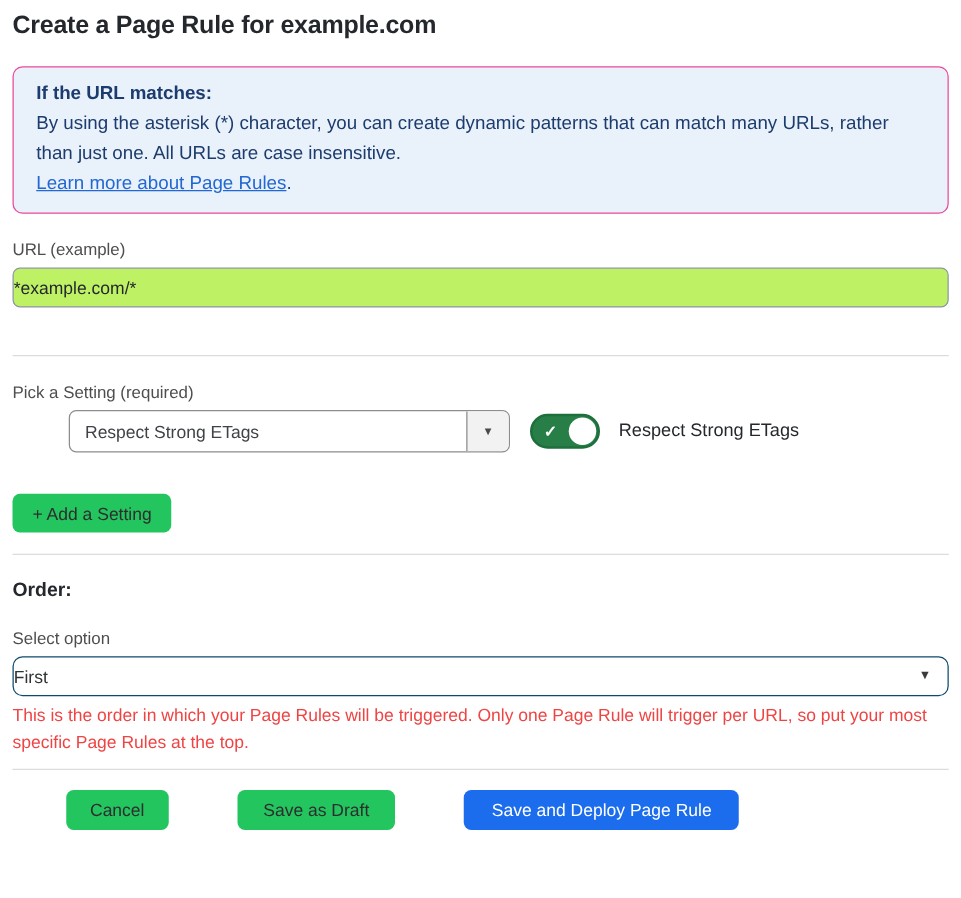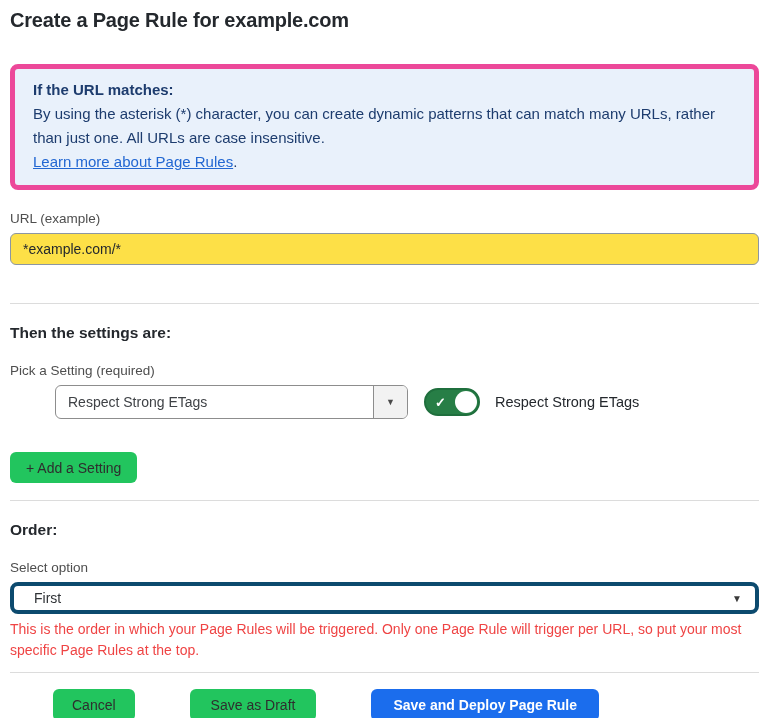--- a/index.html
+++ b/index.html
@@ -14,23 +14,23 @@
 
   h1.page-title {
     margin-top: 9px;
     font-size: 20px;
     font-weight: 700;
     letter-spacing: -0.2px;
     color: #24282d;
   }
 
   .info-box {
-    margin-top: 32px;
+    margin-top: 21px;
     background: #e9f1fb;
-    border: 5px solid #ec4899;
+    border: 1px solid #ec4899;
     border-radius: 8px;
     padding: 9px 18px 11px 18px;
     color: #1d3c6e;
     font-size: 15px;
     line-height: 24px;
   }
   .info-box .info-heading { font-weight: 700; }
   .info-box a.learn-more {
     color: #2267d2;
     text-decoration: underline;
@@ -42,24 +42,24 @@
     margin-top: 21px;
     font-size: 13.5px;
     color: #4e4e4e;
   }
 
   .url-input {
     margin-top: 7px;
     display: block;
     width: 749px;
     height: 32px;
-    background: #fde047;
+    background: #bef264;
     border: 1px solid #8c96a3;
     border-radius: 6px;
-    padding: 0 12px;
+    padding: 0 0;
     font-size: 14px;
     font-family: "Liberation Sans", sans-serif;
     color: #24282d;
   }
 
   .divider { border: none; border-top: 1px solid #dcdcdc; }
   .divider.d1 { margin-top: 38px; }
   .divider.d2 { margin-top: 17px; }
   .divider.d3 { margin-top: 11px; }
 
@@ -164,26 +164,26 @@
     margin-top: 33px;
     height: 31px;
     padding: 0 16px;
   }
 
   .order-select {
     margin-top: 7px;
     position: relative;
     width: 749px;
     height: 32px;
-    border: 4px solid #0c4a6e;
+    border: 1px solid #0c4a6e;
     border-radius: 8px;
     background: #ffffff;
     display: flex;
     align-items: center;
-    padding-left: 20px;
+    padding-left: 0;
     font-size: 14px;
     color: #2e3135;
     cursor: pointer;
   }
   .order-select .order-arrow {
     position: absolute;
     right: 13px;
     top: 50%;
     transform: translateY(-50%);
     font-size: 10px;
@@ -200,41 +200,40 @@
 
   .footer {
     margin-top: 16px;
     display: flex;
     align-items: center;
     gap: 12px;
   }
   .footer .btn { height: 32px; margin-left: 43px; }
   .cancel-btn { padding: 0 19px; }
   .draft-btn { padding: 0 21px; }
-  .deploy-btn { padding: 0 22px; font-weight: bold; }
+  .deploy-btn { padding: 0 22px; }
 </style>
 </head>
 <body>
 
 <div class="panel">
 
   <h1 class="page-title">Create a Page Rule for example.com</h1>
 
   <div class="info-box">
     <div class="info-heading">If the URL matches:</div>
     <div class="info-body">By using the asterisk (*) character, you can create dynamic patterns that can match many URLs, rather than just one. All URLs are case insensitive.</div>
     <div><a class="learn-more">Learn more about Page Rules</a><span>.</span></div>
   </div>
 
   <label class="field-label">URL (example)</label>
   <input class="url-input" type="text" value="*example.com/*" style="">
 
   <hr class="divider d1">
 
-  <h2 class="section-heading">Then the settings are:</h2>
 
   <label class="field-label">Pick a Setting (required)</label>
 
   <div class="setting-row">
     <div class="setting-select">
       <span class="select-value">Respect Strong ETags</span>
       <span class="select-arrow-btn">
         <span class="arrow-glyph">▼</span>
       </span>
     </div>

